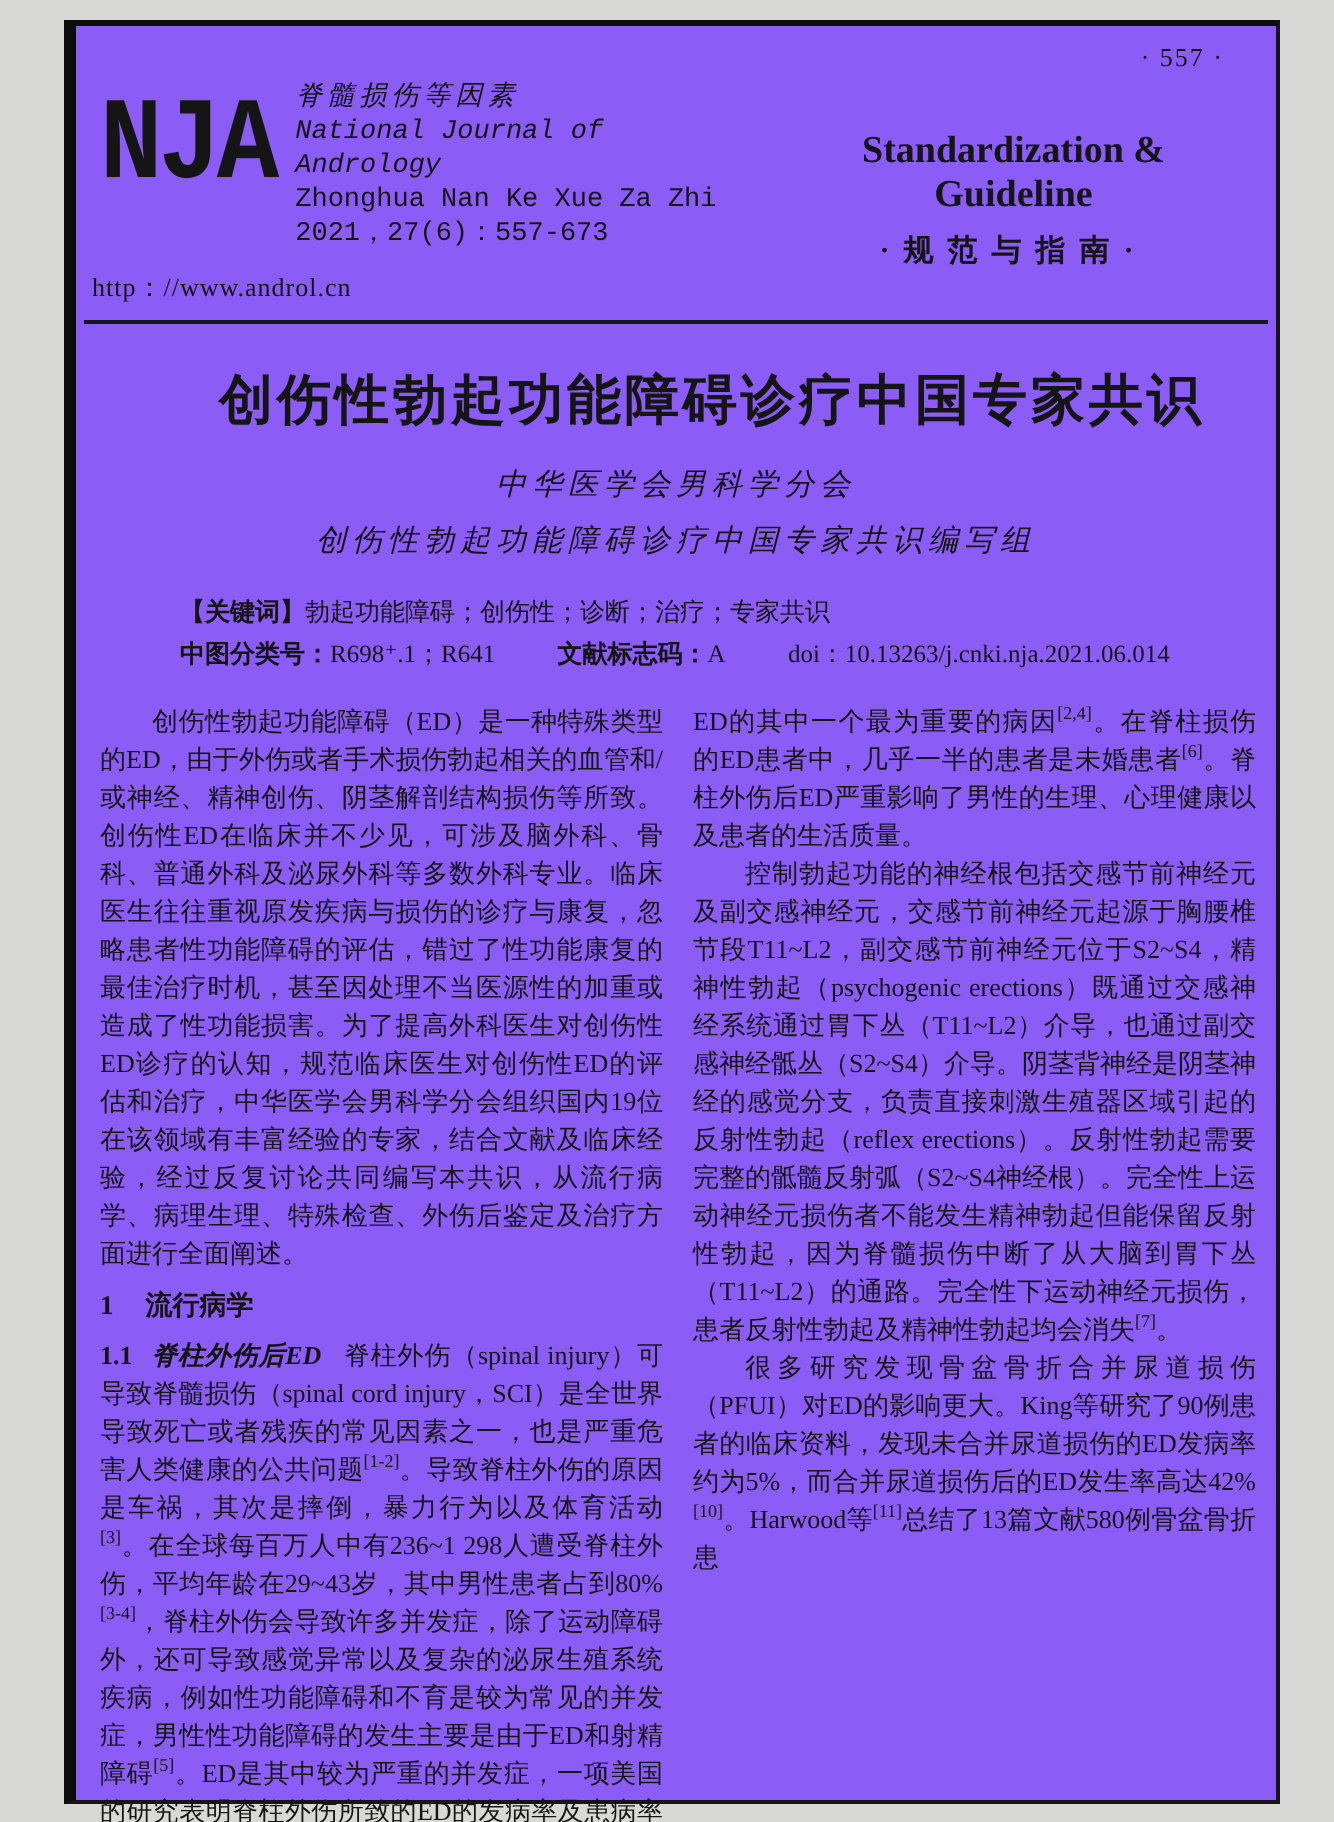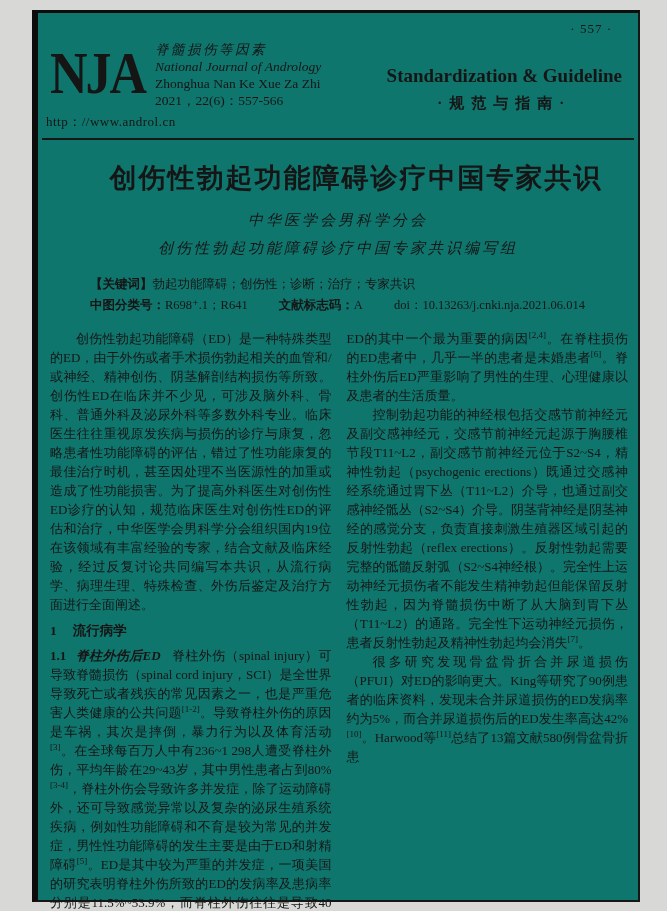--- a/index.html
+++ b/index.html
@@ -4,27 +4,27 @@
 <style>
   html,body{margin:0;padding:0;}
   body{
     width:667px;height:911px;position:relative;overflow:hidden;
     background:#d8d8d6;
     font-family:"Liberation Serif","DejaVu Serif",serif;
     color:#151515;
   }
   .page{
     position:absolute;left:32px;top:10px;width:608px;height:892px;
-    box-sizing:border-box;background:#0f766e;
+    box-sizing:border-box;background:#8b5cf6;
     border-left:6px solid #0c0c0c;border-top:3px solid #0c0c0c;
     border-right:2px solid #161616;border-bottom:2px solid #161616;
   }
   .pagenum{ text-align:right;padding:8px 26px 0 0;font-size:13px;letter-spacing:1px; }
   .header-flex{ display:flex;justify-content:space-between;align-items:flex-start;padding:0 16px 0 8px; }
-  .brand{ display:flex;gap:10px; }
+  .brand{ display:flex;gap:10px;font-family:Liberation Mono, monospace; }
   .logo{
     font-weight:bold;font-size:52px;line-height:66px;letter-spacing:-2px;
     transform:scaleY(1.12);transform-origin:top left;padding-left:4px;
   }
   .brand-lines{ display:flex;flex-direction:column;font-size:13.5px;line-height:17px;padding-top:4px; }
   .jcn{ font-style:italic;letter-spacing:2.5px; }
   .jen{ font-style:italic; }
   .url{ font-size:13px;margin:0 0 0 8px;letter-spacing:0.5px; }
   .column-head{ text-align:center;padding-top:28px;margin-left:16px; }
   .col-en{ font-size:19px;font-weight:bold; }
@@ -53,21 +53,21 @@
 
   <div class="pagenum">· 557 ·</div>
 
   <div class="header-flex">
     <div class="brand">
       <div class="logo">NJA</div>
       <div class="brand-lines">
         <span class="jcn">脊髓损伤等因素</span>
         <span class="jen">National Journal of Andrology</span>
         <span class="jpy">Zhonghua Nan Ke Xue Za Zhi</span>
-        <span class="jissue">2021，22(6)：557-566</span>
+        <span class="jissue">2021，27(6)：557-673</span>
       </div>
     </div>
     <div class="column-head">
       <div class="col-en">Standardization &amp; Guideline</div>
       <div class="col-cn">·规范与指南·</div>
     </div>
   </div>
 
   <div class="url">http：//www.androl.cn</div>
 

